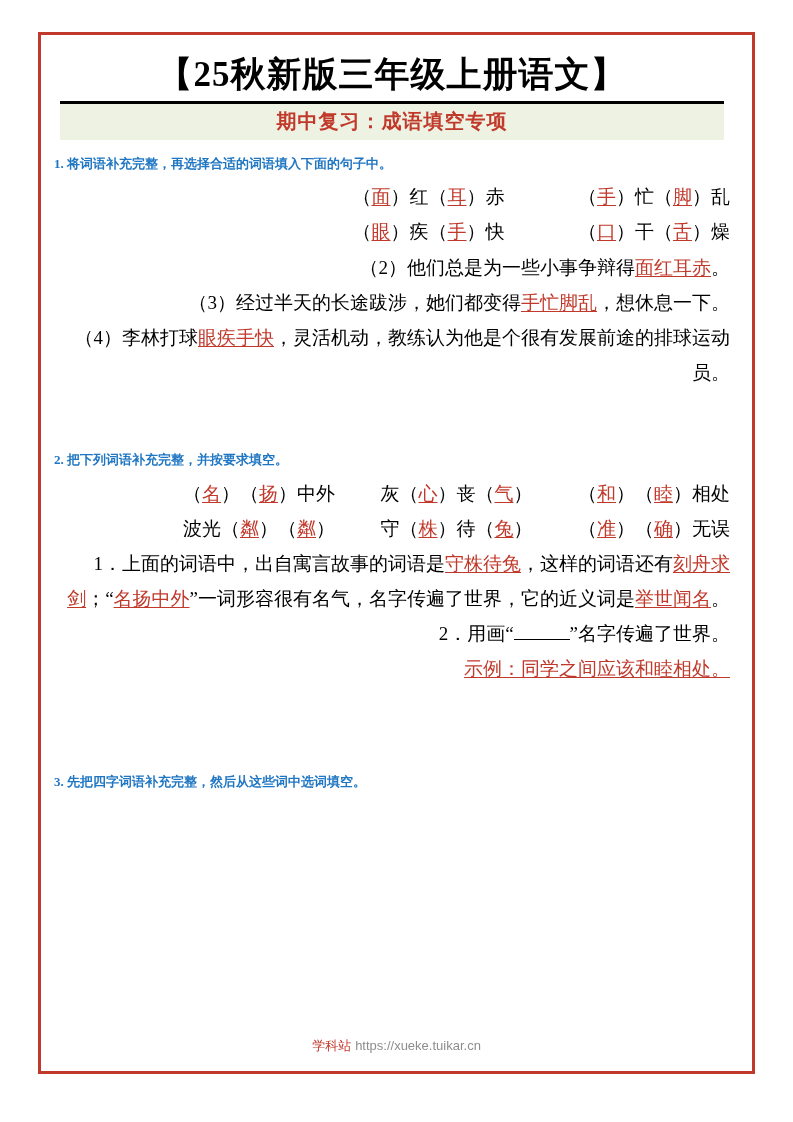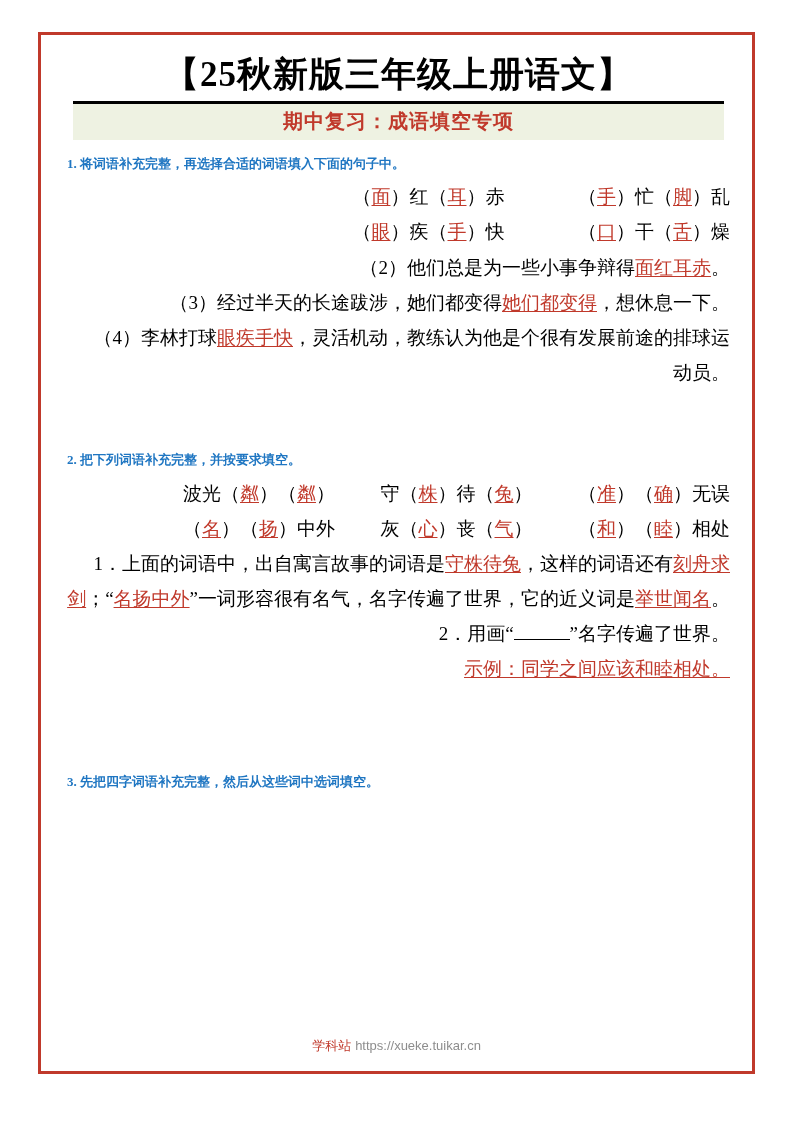--- a/index.html
+++ b/index.html
@@ -18,21 +18,21 @@
     position: absolute;
     left: 38px;
     top: 32px;
     width: 717px;
     height: 1042px;
     border: 3px solid #c0392b;
     box-sizing: border-box;
     background: #ffffff;
   }
   .inner {
-    padding: 14px 22px 0 26px;
+    padding: 14px 22px 0 13px;
   }
   .title-main {
     text-align: center;
     font-size: 35px;
     font-weight: bold;
     letter-spacing: 1px;
     color: #000000;
     border-bottom: 3px solid #000000;
     padding-bottom: 4px;
     margin: 4px 6px 0 6px;
@@ -143,56 +143,56 @@
         <span>（</span><span class="red-u">口</span><span>）干（</span><span class="red-u">舌</span><span>）燥</span>
       </span>
     </div>
 
 
     <div class="line indent">
       <span>（2）</span><span>他们总是为一些小事争辩得</span><span class="red-u">面红耳赤</span><span>。</span>
     </div>
 
     <div class="line indent">
-      <span>（3）</span><span>经过半天的长途跋涉，她们都变得</span><span class="red-u">她们都变得</span><span>，想休息一下。</span>
+      <span>（3）</span><span>经过半天的长途跋涉，她们都变得</span><span class="red-u">手忙脚乱</span><span>，想休息一下。</span>
     </div>
 
     <div class="line indent">
       <span>（4）</span><span>李林打球</span><span class="red-u">眼疾手快</span><span>，灵活机动，教练认为他是个很有发展前途的排球运动员。</span>
     </div>
 
     <div class="spacer-block"></div>
 
     <div class="section-head">2. 把下列词语补充完整，并按要求填空。</div>
 
     <div class="line">
       <span>
+        <span>（</span><span class="red-u">名</span><span>）（</span><span class="red-u">扬</span><span>）中外</span>
+      </span>
+      <span class="gap-md"></span>
+      <span>
+        <span>灰（</span><span class="red-u">心</span><span>）丧（</span><span class="red-u">气</span><span>）</span>
+      </span>
+      <span class="gap-md"></span>
+      <span>
+        <span>（</span><span class="red-u">和</span><span>）（</span><span class="red-u">睦</span><span>）相处</span>
+      </span>
+    </div>
+
+    <div class="line">
+      <span>
         <span>波光（</span><span class="red-u">粼</span><span>）（</span><span class="red-u">粼</span><span>）</span>
       </span>
       <span class="gap-md"></span>
       <span>
         <span>守（</span><span class="red-u">株</span><span>）待（</span><span class="red-u">兔</span><span>）</span>
       </span>
       <span class="gap-md"></span>
       <span>
         <span>（</span><span class="red-u">准</span><span>）（</span><span class="red-u">确</span><span>）无误</span>
-      </span>
-    </div>
-
-    <div class="line">
-      <span>
-        <span>（</span><span class="red-u">名</span><span>）（</span><span class="red-u">扬</span><span>）中外</span>
-      </span>
-      <span class="gap-md"></span>
-      <span>
-        <span>灰（</span><span class="red-u">心</span><span>）丧（</span><span class="red-u">气</span><span>）</span>
-      </span>
-      <span class="gap-md"></span>
-      <span>
-        <span>（</span><span class="red-u">和</span><span>）（</span><span class="red-u">睦</span><span>）相处</span>
       </span>
     </div>
 
     <div class="line">
       <span>1．</span><span>上面的词语中，出自寓言故事的词语是</span><span class="red-u">守株待兔</span><span>，这样的词语还有</span><span class="red-u">刻舟求剑</span><span>；“</span><span class="red-u">名扬中外</span><span>”一词形容很有名气，名字传遍了世界，它的近义词是</span><span class="red-u">举世闻名</span><span>。</span>
     </div>
 
     <div class="line">
       <span>2．</span><span>用画“</span><span class="blank"></span><span>”名字传遍了世界。</span>
     </div>

